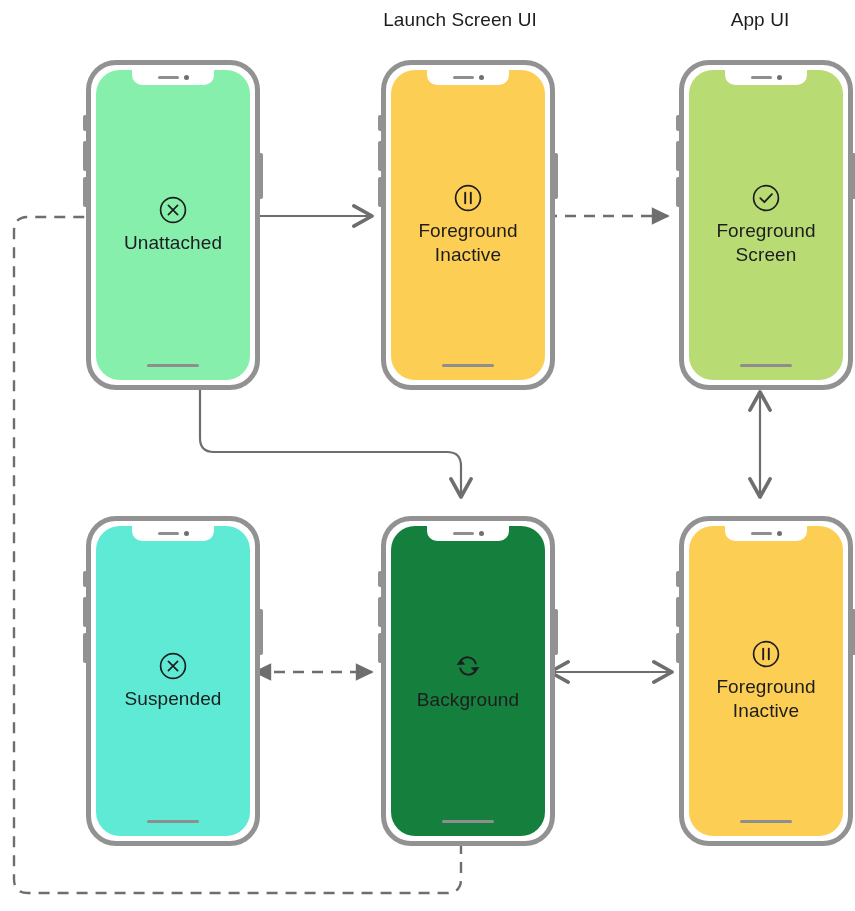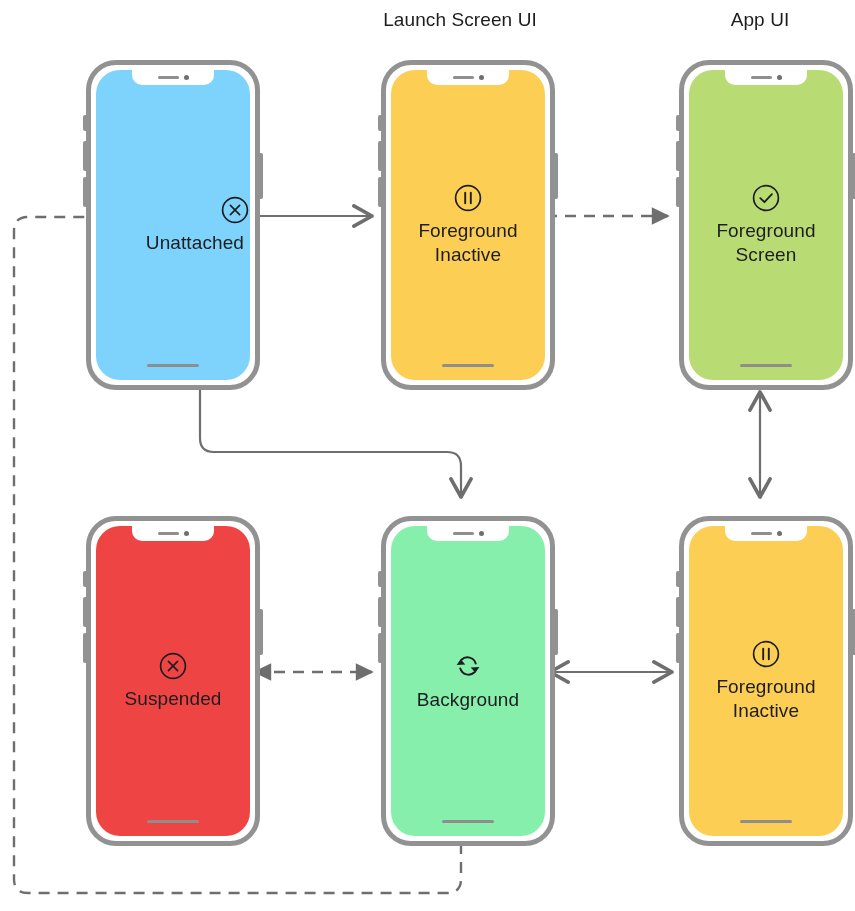--- a/index.html
+++ b/index.html
@@ -184,21 +184,21 @@
     </g>
   </svg>
 
   <div id="phones">
 
     <div class="phone" id="phone-unattached" style="left:86px; top:60px;">
       <div class="btn-side btn-mute"></div>
       <div class="btn-side btn-volup"></div>
       <div class="btn-side btn-voldn"></div>
       <div class="btn-side btn-power"></div>
-      <div class="screen" style="background:#7dd3fc;align-items:flex-end;">
+      <div class="screen" style="background:#86efac;">
         <div class="notch">
           <div class="speaker"></div>
           <div class="camera"></div>
         </div>
         <div class="state-icon">
           <svg width="30" height="30" viewBox="0 0 30 30">
             <circle cx="15" cy="15" r="12.4" fill="none" stroke="#1d1d1f" stroke-width="1.7"></circle>
             <path d="M 10.4 10.4 L 19.6 19.6 M 19.6 10.4 L 10.4 19.6" stroke="#1d1d1f" stroke-width="1.7" stroke-linecap="round"></path>
           </svg>
         </div>
@@ -253,42 +253,42 @@
         </div>
         <div class="home-indicator"></div>
       </div>
     </div>
 
     <div class="phone" id="phone-suspended" style="left:86px; top:516px;">
       <div class="btn-side btn-mute"></div>
       <div class="btn-side btn-volup"></div>
       <div class="btn-side btn-voldn"></div>
       <div class="btn-side btn-power"></div>
-      <div class="screen" style="background:#ef4444;">
+      <div class="screen" style="background:#5eead4;">
         <div class="notch">
           <div class="speaker"></div>
           <div class="camera"></div>
         </div>
         <div class="state-icon">
           <svg width="30" height="30" viewBox="0 0 30 30">
             <circle cx="15" cy="15" r="12.4" fill="none" stroke="#1d1d1f" stroke-width="1.7"></circle>
             <path d="M 10.4 10.4 L 19.6 19.6 M 19.6 10.4 L 10.4 19.6" stroke="#1d1d1f" stroke-width="1.7" stroke-linecap="round"></path>
           </svg>
         </div>
         <div class="state-label">Suspended</div>
         <div class="home-indicator"></div>
       </div>
     </div>
 
     <div class="phone" id="phone-background" style="left:381px; top:516px;">
       <div class="btn-side btn-mute"></div>
       <div class="btn-side btn-volup"></div>
       <div class="btn-side btn-voldn"></div>
       <div class="btn-side btn-power"></div>
-      <div class="screen" style="background:#86efac;">
+      <div class="screen" style="background:#15803d;">
         <div class="notch">
           <div class="speaker"></div>
           <div class="camera"></div>
         </div>
         <div class="state-icon">
           <svg width="32" height="32" viewBox="0 0 32 32">
             <path d="M 8.3 18.5 A 8.6 8.6 0 0 0 22.5 22.3" fill="none" stroke="#1d1d1f" stroke-width="2" stroke-linecap="round"></path>
             <path d="M 23.7 13.5 A 8.6 8.6 0 0 0 9.5 9.7" fill="none" stroke="#1d1d1f" stroke-width="2" stroke-linecap="round"></path>
             <path d="M 8.6 9.2 L 13.3 14.6 L 4.6 14.9 z" fill="#1d1d1f"></path>
             <path d="M 23.4 22.8 L 18.7 17.4 L 27.4 17.1 z" fill="#1d1d1f"></path>

